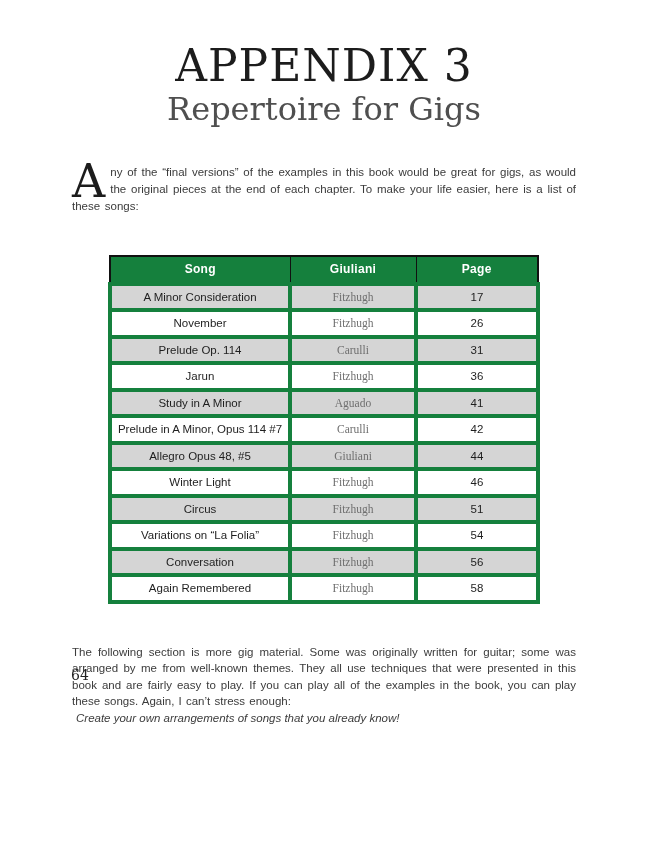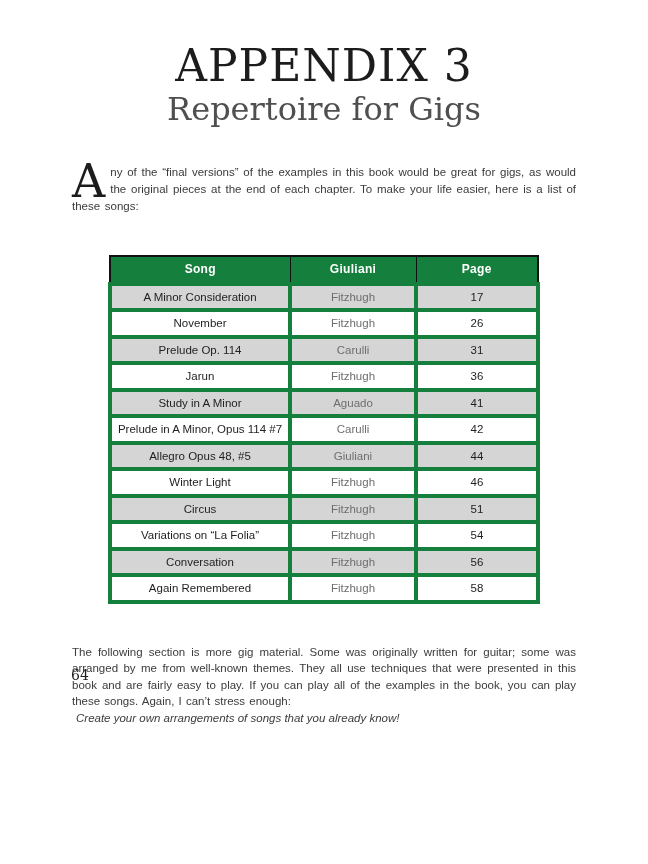--- a/index.html
+++ b/index.html
@@ -76,21 +76,21 @@
   .song-table td {
     height: 26.5px;
     text-align: center;
     font-size: 11.5px;
     border: 4px solid #15803d;
     color: #1e1e1e;
     padding: 0 4px;
   }
   .song-table tr:nth-child(odd) td { background: #d5d5d5; }
   .song-table tr:nth-child(even) td { background: #ffffff; }
-  .song-table td.composer { color: #6e6e6e; }
+  .song-table td.composer { color: #6e6e6e; font-family: Liberation Serif, serif; }
   .song-table { border: 2px solid #111111; }
   .outro {
     margin: 40px 72px 0 72px;
     font-size: 11.5px;
     line-height: 16.5px;
     color: #3b3b3b;
     text-align: justify;
     word-spacing: 1px;
   }
   .outro-italic {

